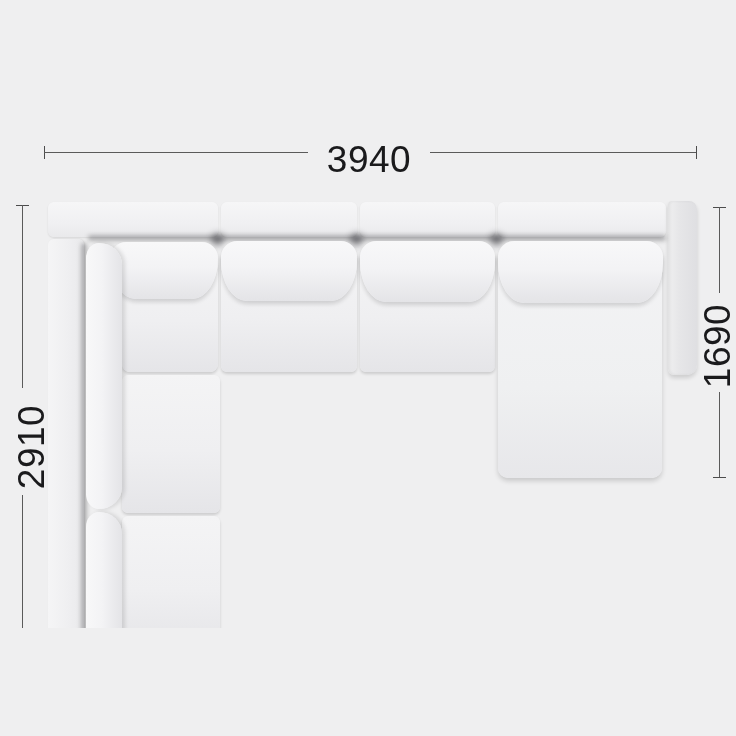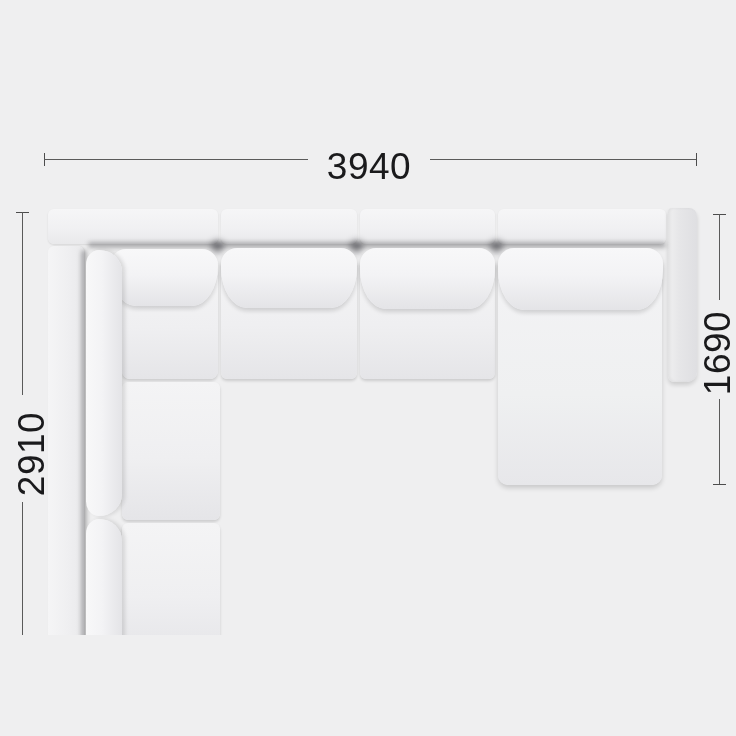--- a/index.html
+++ b/index.html
@@ -1,17 +1,17 @@
 <!DOCTYPE html>
 <html><head>
 <meta charset="utf-8">
 <style>
   html,body{margin:0;padding:0;background:#efeff0;}
   #canvas{
-    position:relative;width:736px;height:628px;margin:7px auto;
+    position:relative;width:736px;height:628px;margin:0 auto;
     background:#efeff0;overflow:hidden;
     font-family:"Liberation Sans",sans-serif;
   }
   
   .dim-line{position:absolute;background:#5a5a5a;}
   .dim-tick{position:absolute;background:#4c4c4c;}
   .dim-label{
     position:absolute;display:flex;align-items:center;justify-content:center;
     font-size:37px;letter-spacing:0.5px;color:#1a1a1c;font-weight:400;
     white-space:nowrap;

